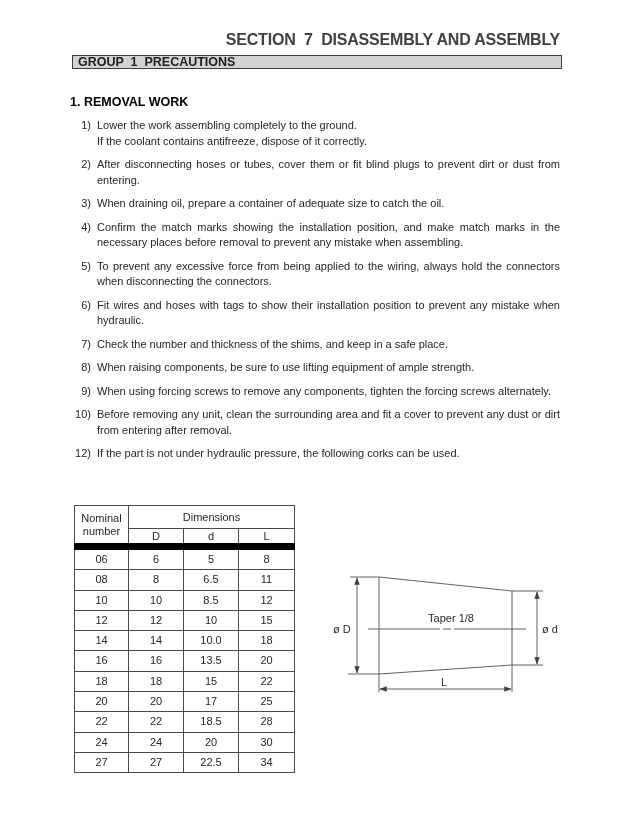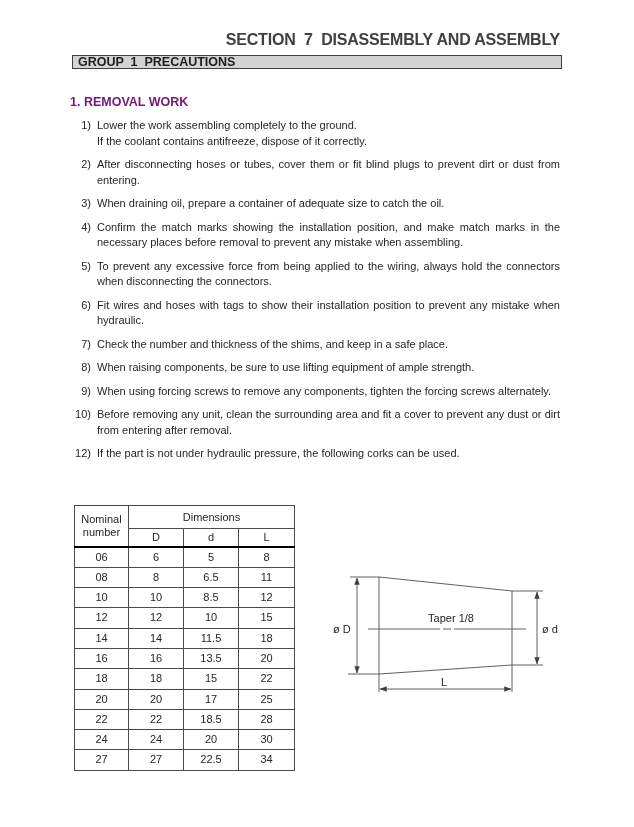--- a/index.html
+++ b/index.html
@@ -19,41 +19,41 @@
     position:absolute; left:72px; top:55px; width:490px; height:14px;
     border:1.5px solid #3e3e3e;
     display:flex; align-items:center;
   }
   .group-bar span {
     font-size:12.5px; font-weight:bold; white-space:pre;
     padding-left:5px; color:#1e1e1e;
   }
 
   .content { position:absolute; left:70px; top:95px; width:490px; }
-  .heading { font-size:12.5px; font-weight:bold; color:#701a75; }
+  .heading { font-size:12.5px; font-weight:bold; color:#000000; }
   .plist { margin-top:9px; }
   .pitem { position:relative; padding-left:27px; margin-bottom:8px;
            font-size:11px; line-height:15.5px; }
   .pitem .num { position:absolute; left:0; top:0; width:21px;
                 text-align:right; }
   .pitem .txt { display:block; text-align:justify; white-space:pre-line; }
 
   table.cork {
     position:absolute; left:74px; top:505px;
     border-collapse:collapse; table-layout:fixed;
     font-size:11px; color:#262626;
     border:1.5px solid #3f3f3f;
   }
   table.cork th, table.cork td {
     border:1px solid #4a4a4a; text-align:center; vertical-align:middle;
     font-weight:normal; padding:0;
   }
   table.cork thead tr.hrow1 th { height:23px; }
   table.cork thead tr.hrow2 th { height:18px; }
-  table.cork thead th.span-bottom { border-bottom:2px solid #000000; }
+  table.cork thead th.span-bottom { border-bottom:7px solid #000000; }
   table.cork td { height:19.3px; line-height:19.3px; }
   th.nominal { white-space:pre-line; line-height:12.5px; }
 
   svg.diagram { position:absolute; left:330px; top:565px; }
   svg.diagram text { font-family:"Liberation Sans", sans-serif;
                      font-size:11px; fill:#262626; }
 </style>
 </head>
 <body>
 
@@ -167,21 +167,21 @@
         </tr>
         <tr>
           <td>12</td>
           <td>12</td>
           <td>10</td>
           <td>15</td>
         </tr>
         <tr>
           <td>14</td>
           <td>14</td>
-          <td>11.5</td>
+          <td>10.0</td>
           <td>18</td>
         </tr>
         <tr>
           <td>16</td>
           <td>16</td>
           <td>13.5</td>
           <td>20</td>
         </tr>
         <tr>
           <td>18</td>

